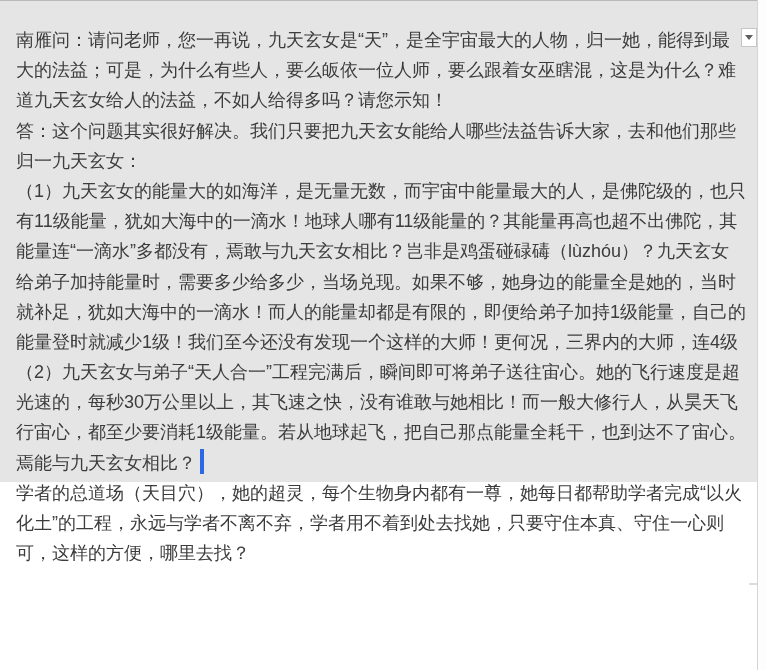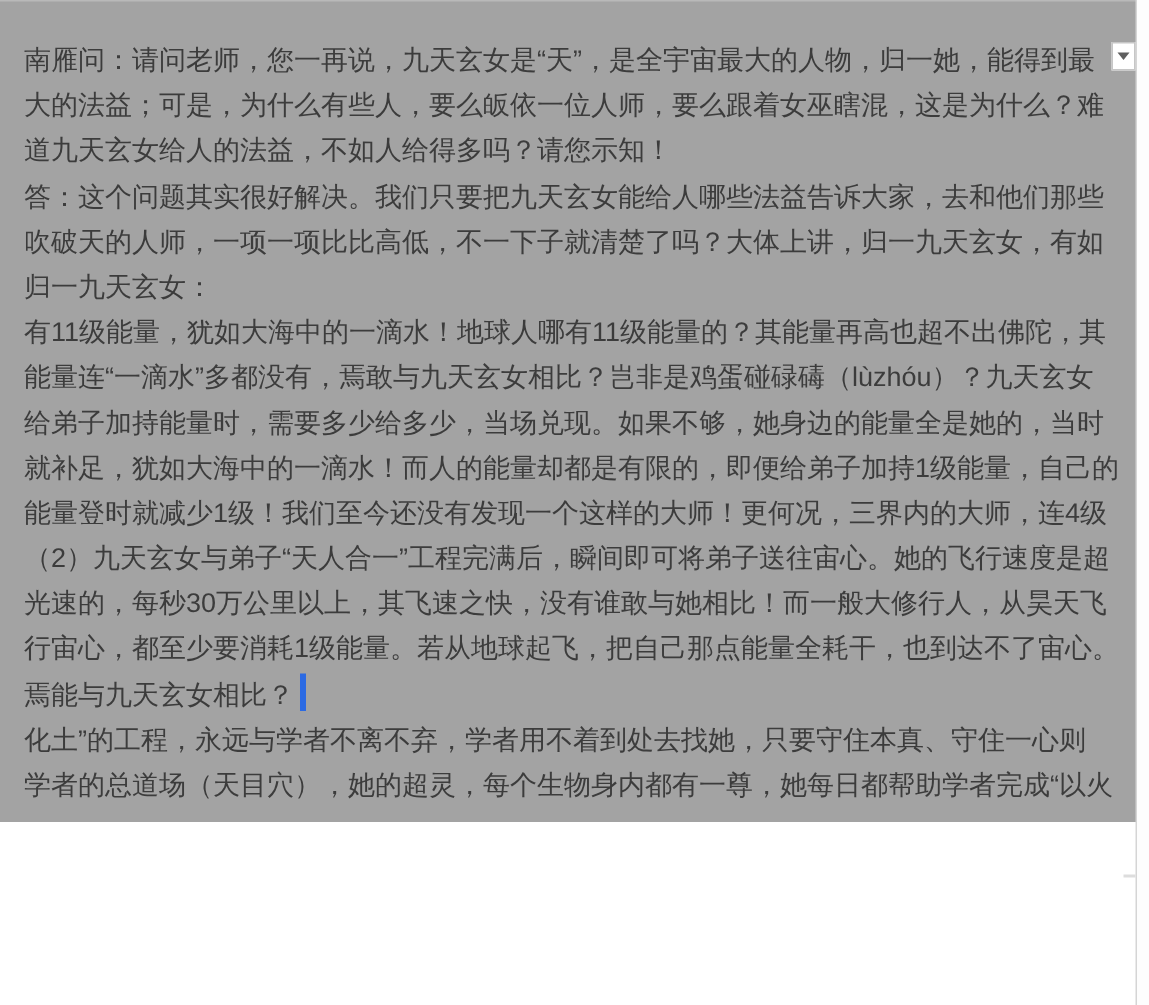--- a/index.html
+++ b/index.html
@@ -10,22 +10,22 @@
   body {
     width: 766px;
     height: 670px;
     position: relative;
     overflow: hidden;
     font-family: "Liberation Sans", sans-serif;
   }
   .page {
     position: absolute;
     left: 0; top: 0;
-    width: 766px; height: 548px;
-    background: #a3a3a3;
+    width: 766px; height: 482px;
+    background: #e5e5e5;
   }
   .top-border {
     position: absolute;
     left: 0; top: 0;
     width: 758px; height: 1px;
     background: #b9b9b9;
   }
   .right-border {
     position: absolute;
     left: 757px; top: 0;
@@ -96,27 +96,28 @@
 
   <button class="dropdown-btn">
     <span class="caret-down"></span>
   </button>
 
   <div class="doc" id="doc">
       <div class="line">南雁问：请问老师，您一再说，九天玄女是“天”，是全宇宙最大的人物，归一她，能得到最</div>
       <div class="line">大的法益；可是，为什么有些人，要么皈依一位人师，要么跟着女巫瞎混，这是为什么？难</div>
       <div class="line">道九天玄女给人的法益，不如人给得多吗？请您示知！</div>
       <div class="line">答：这个问题其实很好解决。我们只要把九天玄女能给人哪些法益告诉大家，去和他们那些</div>
-      <div class="line">吹破天的人师，一项一项比比高低，不一下子就清楚了吗？大体上讲，归一九天玄女，有如</div>
       <div class="line">归一九天玄女：</div>
+      <div class="line">（1）九天玄女的能量大的如海洋，是无量无数，而宇宙中能量最大的人，是佛陀级的，也只</div>
       <div class="line">有11级能量，犹如大海中的一滴水！地球人哪有11级能量的？其能量再高也超不出佛陀，其</div>
       <div class="line">能量连“一滴水”多都没有，焉敢与九天玄女相比？岂非是鸡蛋碰碌碡（lùzhóu）？九天玄女</div>
       <div class="line">给弟子加持能量时，需要多少给多少，当场兑现。如果不够，她身边的能量全是她的，当时</div>
       <div class="line">就补足，犹如大海中的一滴水！而人的能量却都是有限的，即便给弟子加持1级能量，自己的</div>
       <div class="line">能量登时就减少1级！我们至今还没有发现一个这样的大师！更何况，三界内的大师，连4级</div>
       <div class="line">（2）九天玄女与弟子“天人合一”工程完满后，瞬间即可将弟子送往宙心。她的飞行速度是超</div>
       <div class="line">光速的，每秒30万公里以上，其飞速之快，没有谁敢与她相比！而一般大修行人，从昊天飞</div>
       <div class="line">行宙心，都至少要消耗1级能量。若从地球起飞，把自己那点能量全耗干，也到达不了宙心。</div>
       <div class="line">焉能与九天玄女相比？<span class="text-caret"></span></div>
+      <div class="line">学者的总道场（天目穴），她的超灵，每个生物身内都有一尊，她每日都帮助学者完成“以火</div>
       <div class="line">化土”的工程，永远与学者不离不弃，学者用不着到处去找她，只要守住本真、守住一心则</div>
-      <div class="line">学者的总道场（天目穴），她的超灵，每个生物身内都有一尊，她每日都帮助学者完成“以火</div>
+      <div class="line">可，这样的方便，哪里去找？</div>
     </div>
 </div>
 
 </body></html>

